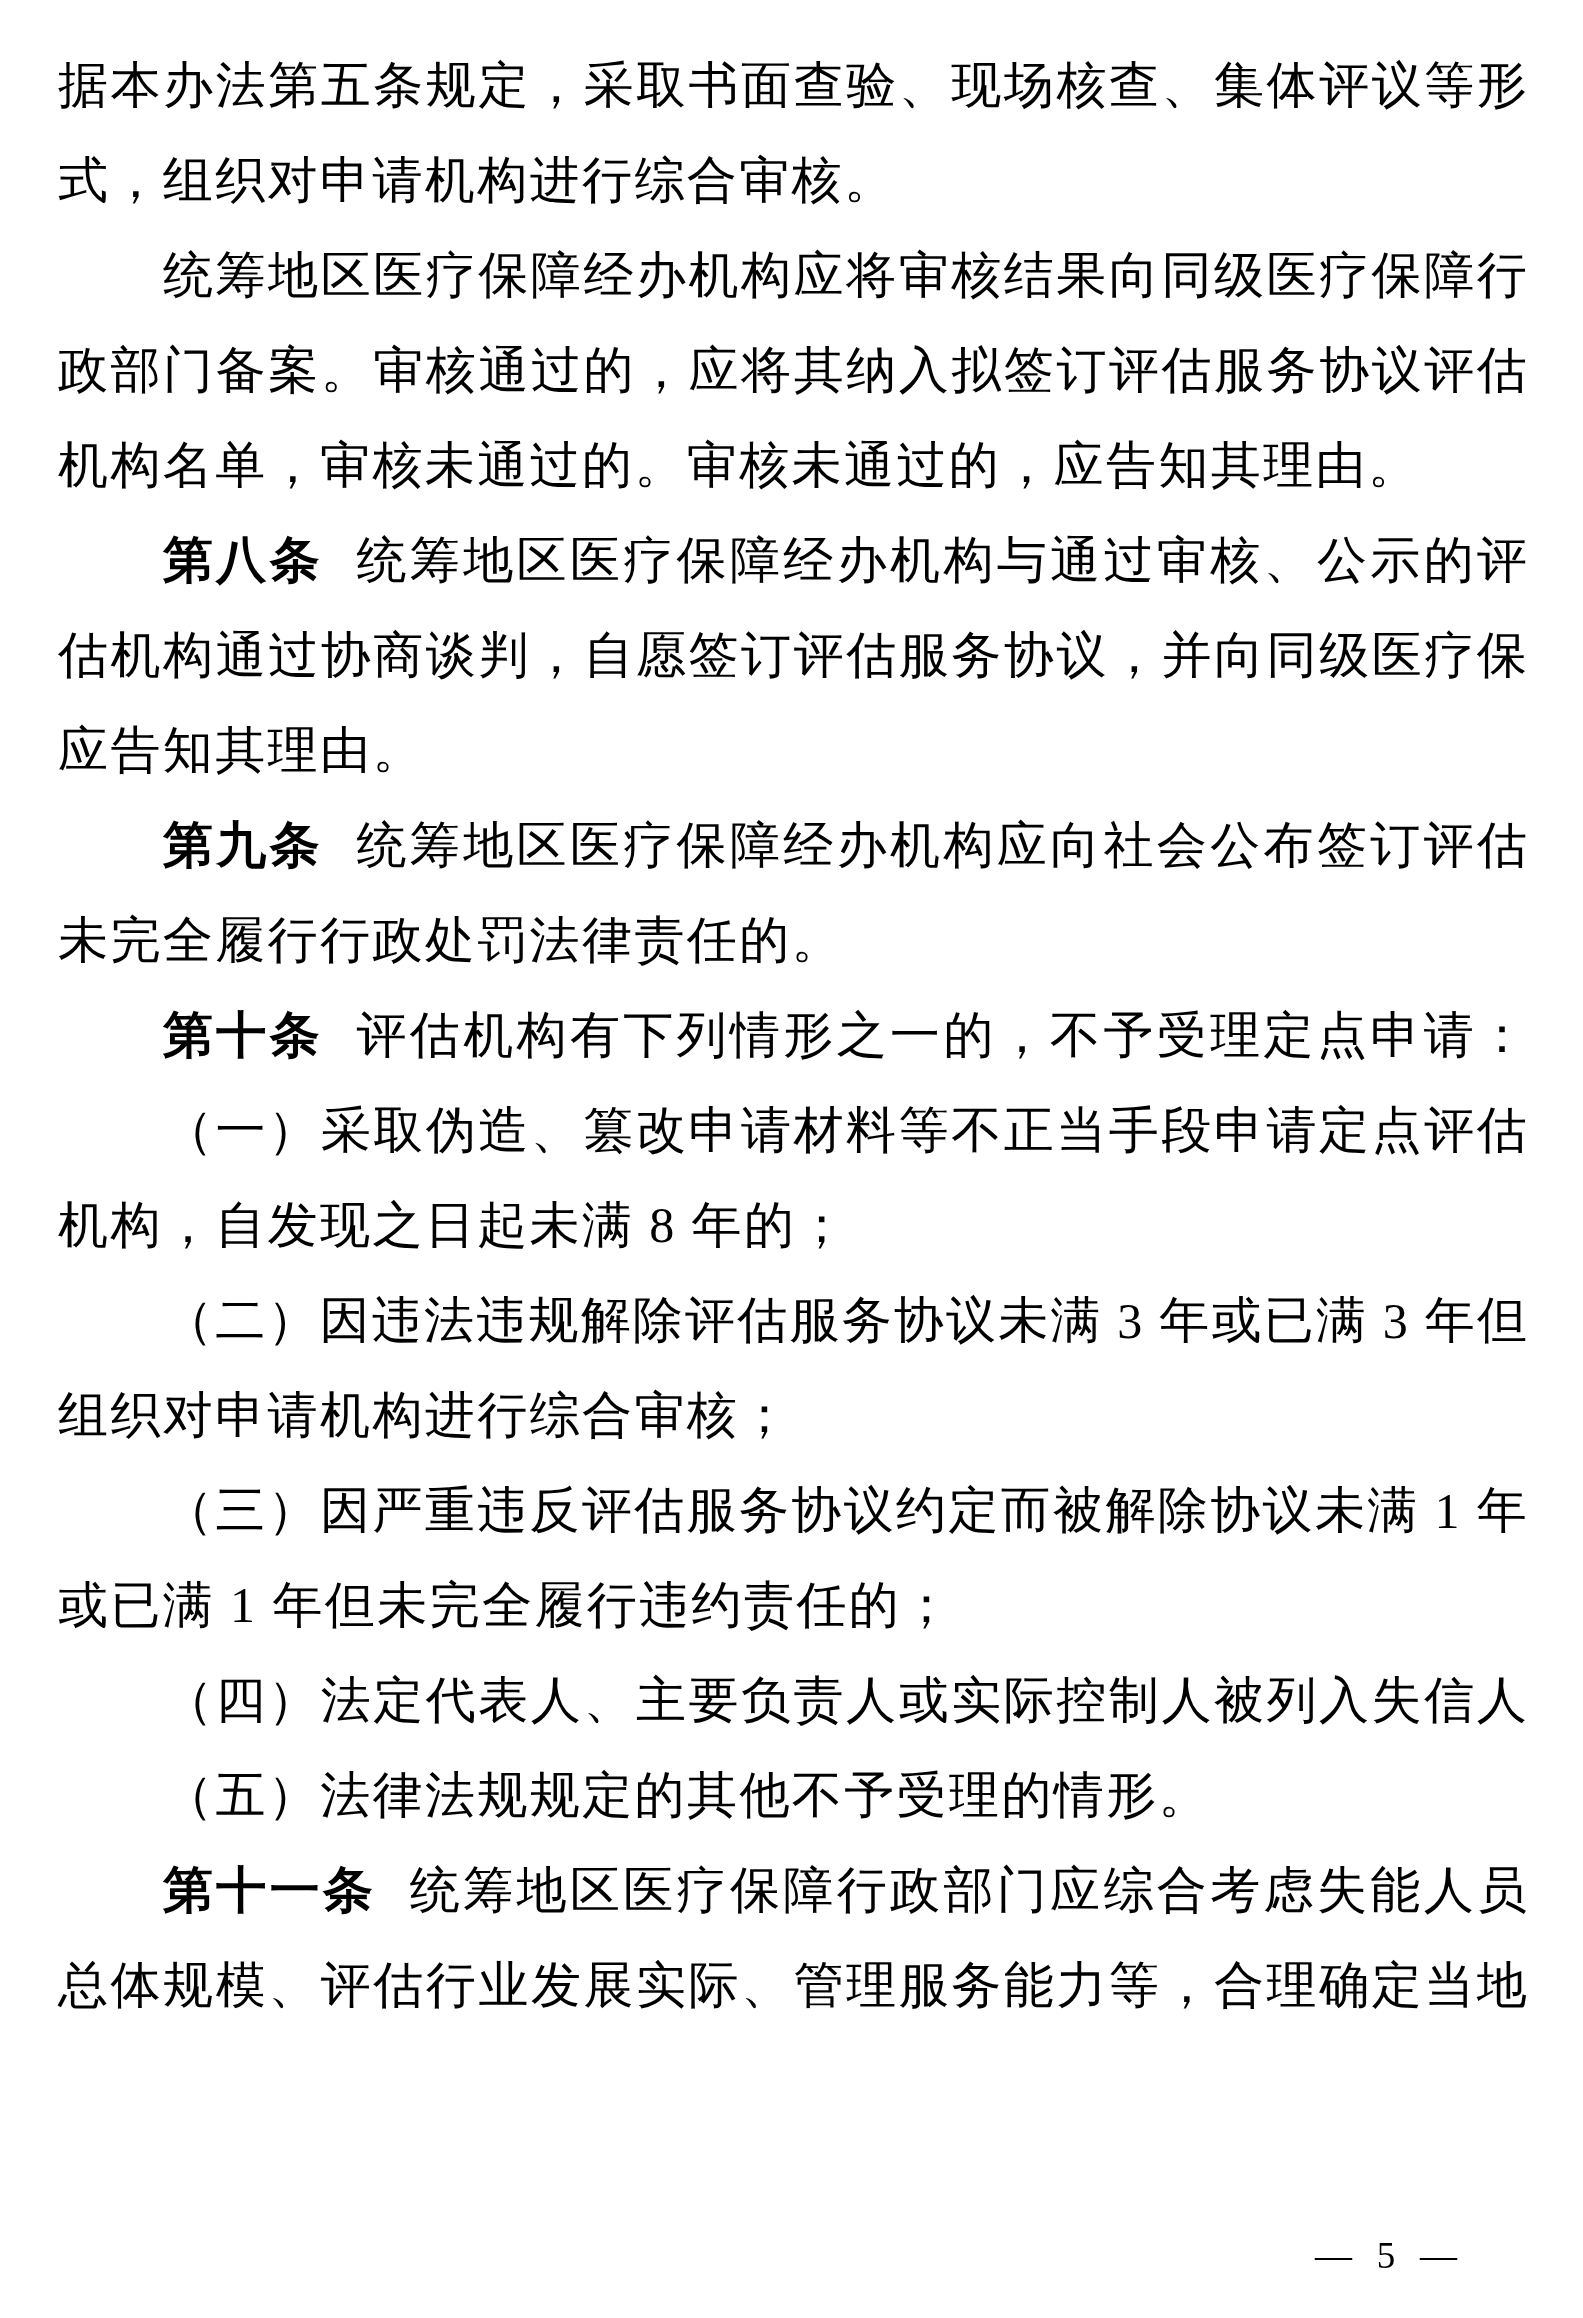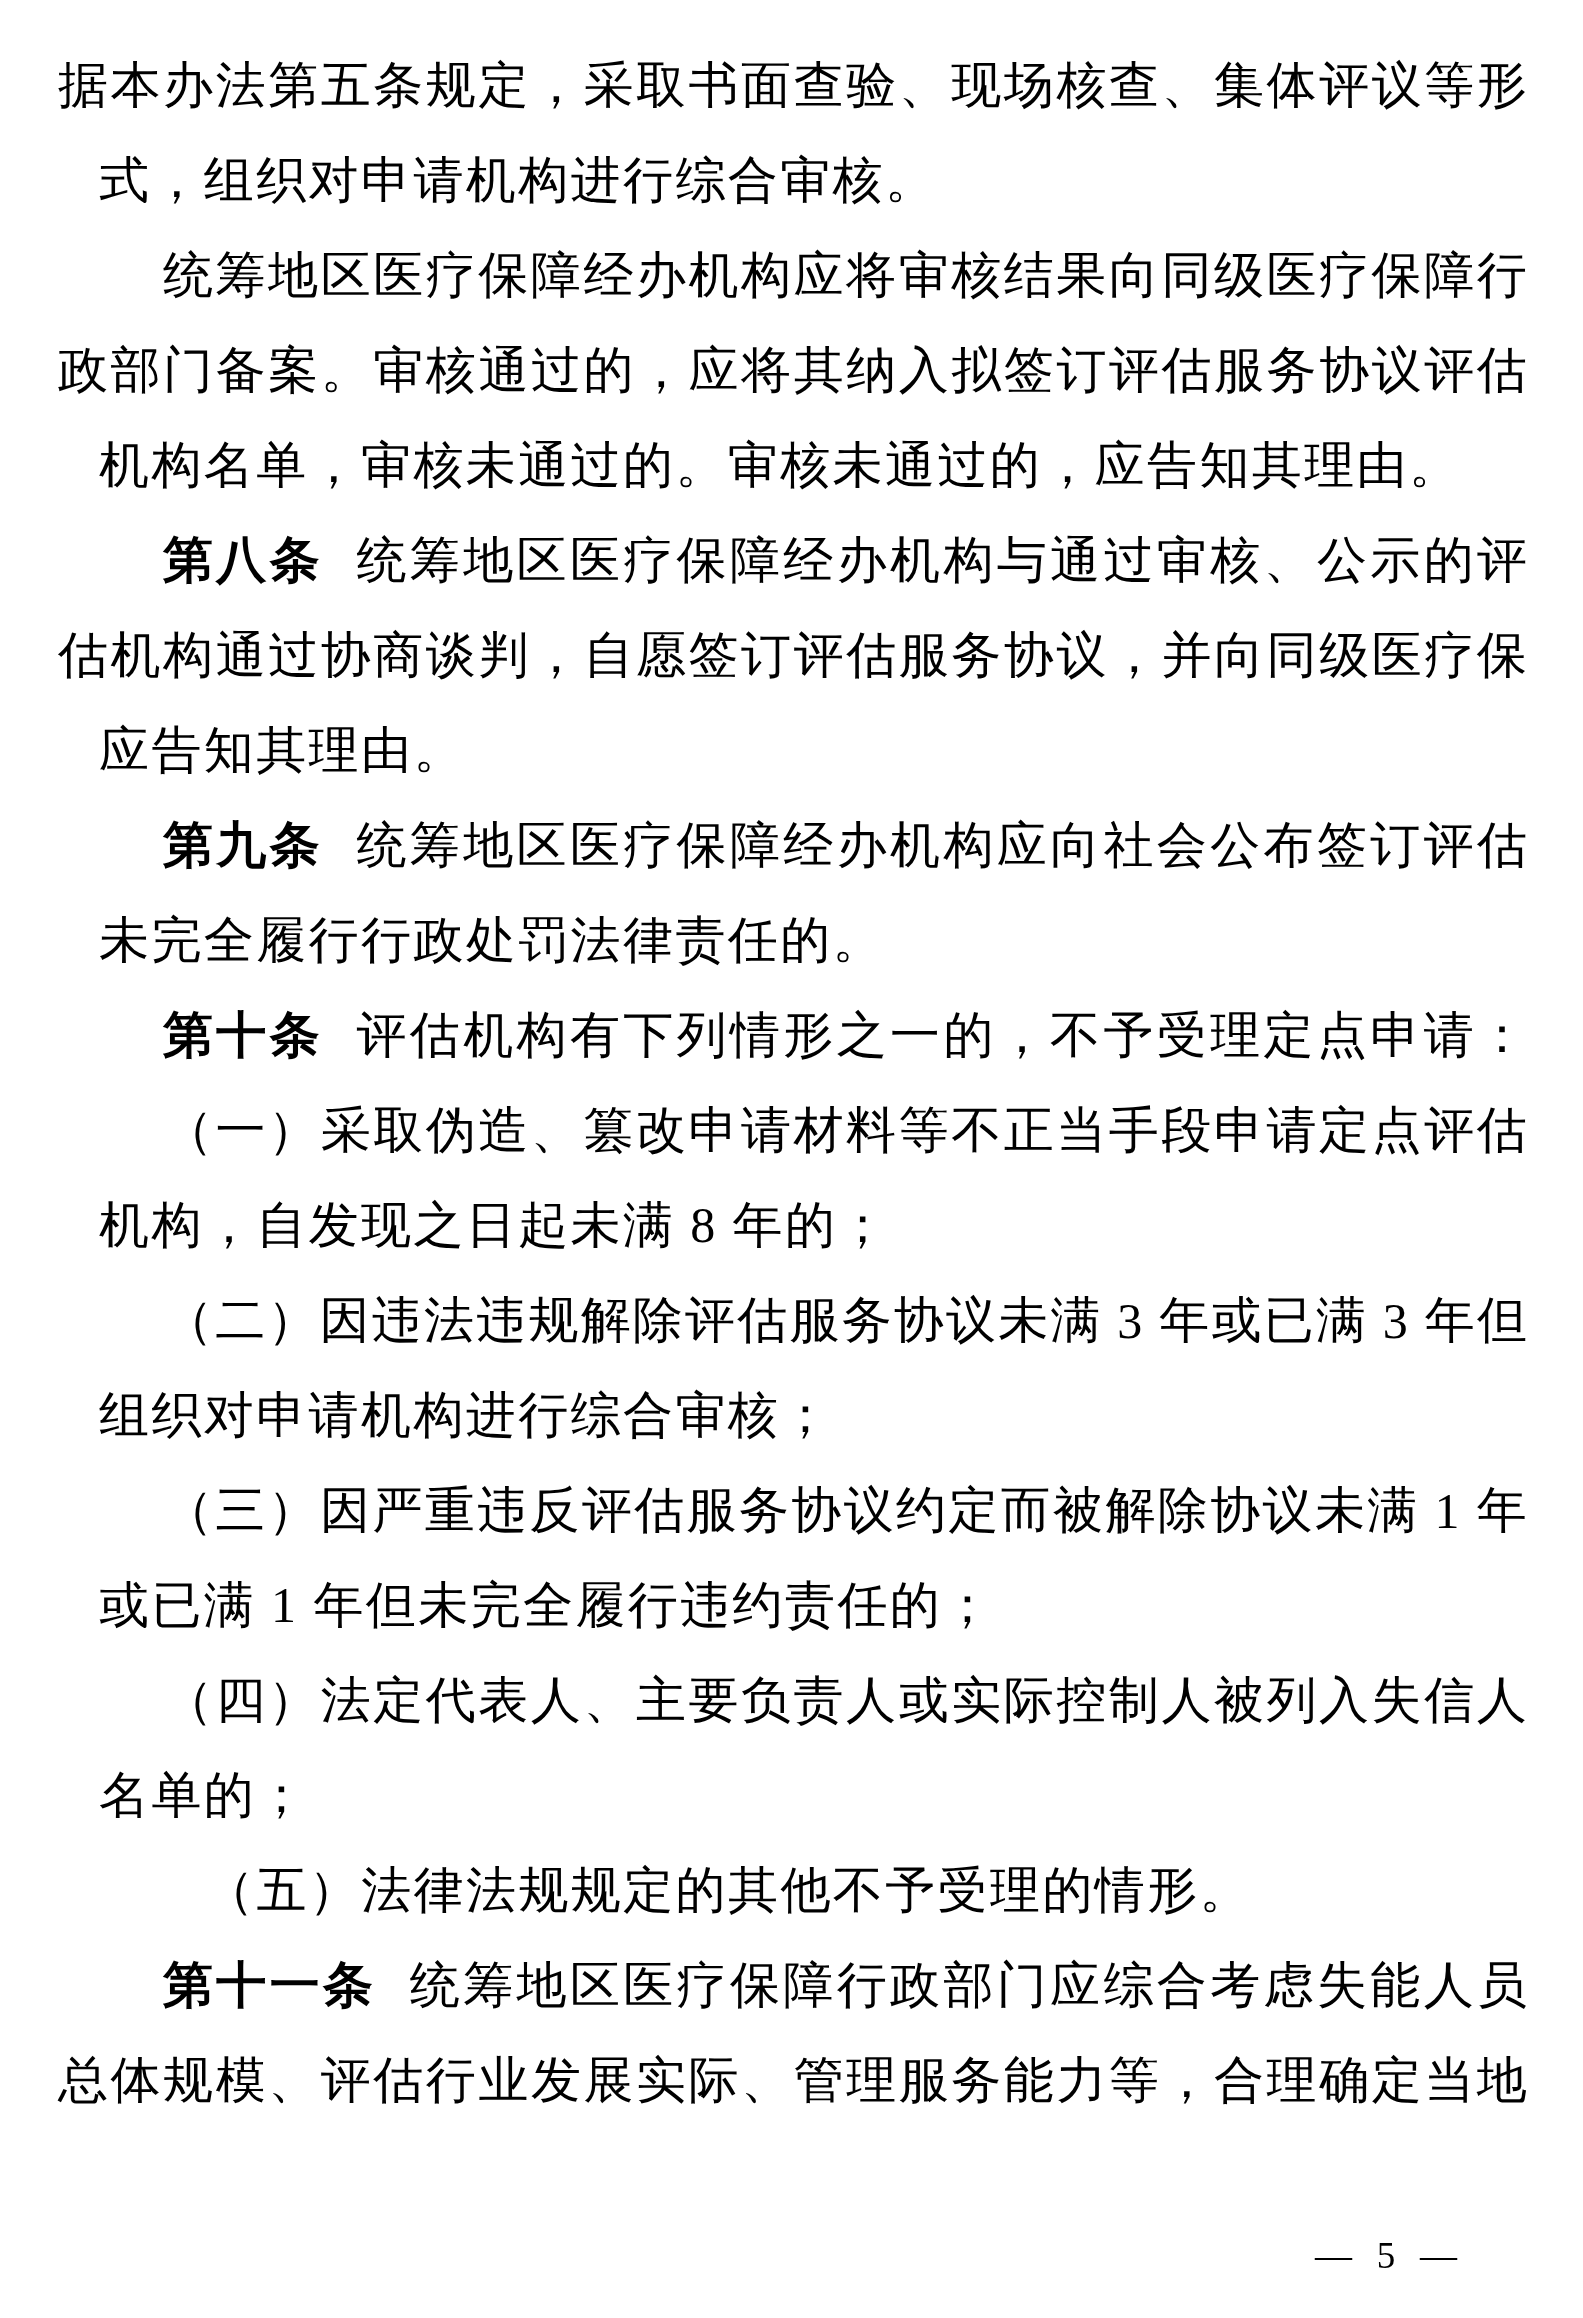--- a/index.html
+++ b/index.html
@@ -40,21 +40,20 @@
   .line.fill {
     display: flex;
     justify-content: space-between;
     align-items: center;
     white-space: normal;
     line-height: normal;
   }
   
   .line.plain {
     letter-spacing: 2.4px;
-    margin-left: 41px;
   }
   .line.indent {
     padding-left: 105px;
   }
   .ch {
     white-space: pre;
     display: inline-block;
   }
   .seg {
     white-space: pre;
@@ -407,21 +406,20 @@
         <span class="ch">控</span>
         <span class="ch">制</span>
         <span class="ch">人</span>
         <span class="ch">被</span>
         <span class="ch">列</span>
         <span class="ch">入</span>
         <span class="ch">失</span>
         <span class="ch">信</span>
         <span class="ch">人</span>
       </div>
-      <div class="line plain"><span class="seg">名单的；</span></div>
       <div class="line plain indent"><span class="seg">（五）法律法规规定的其他不予受理的情形。</span></div>
       <div class="line fill indent">
         <span class="ch bold">第</span>
         <span class="ch bold">十</span>
         <span class="ch bold">一</span>
         <span class="ch bold">条</span>
         <span class="gap"></span>
         <span class="ch">统</span>
         <span class="ch">筹</span>
         <span class="ch">地</span>

